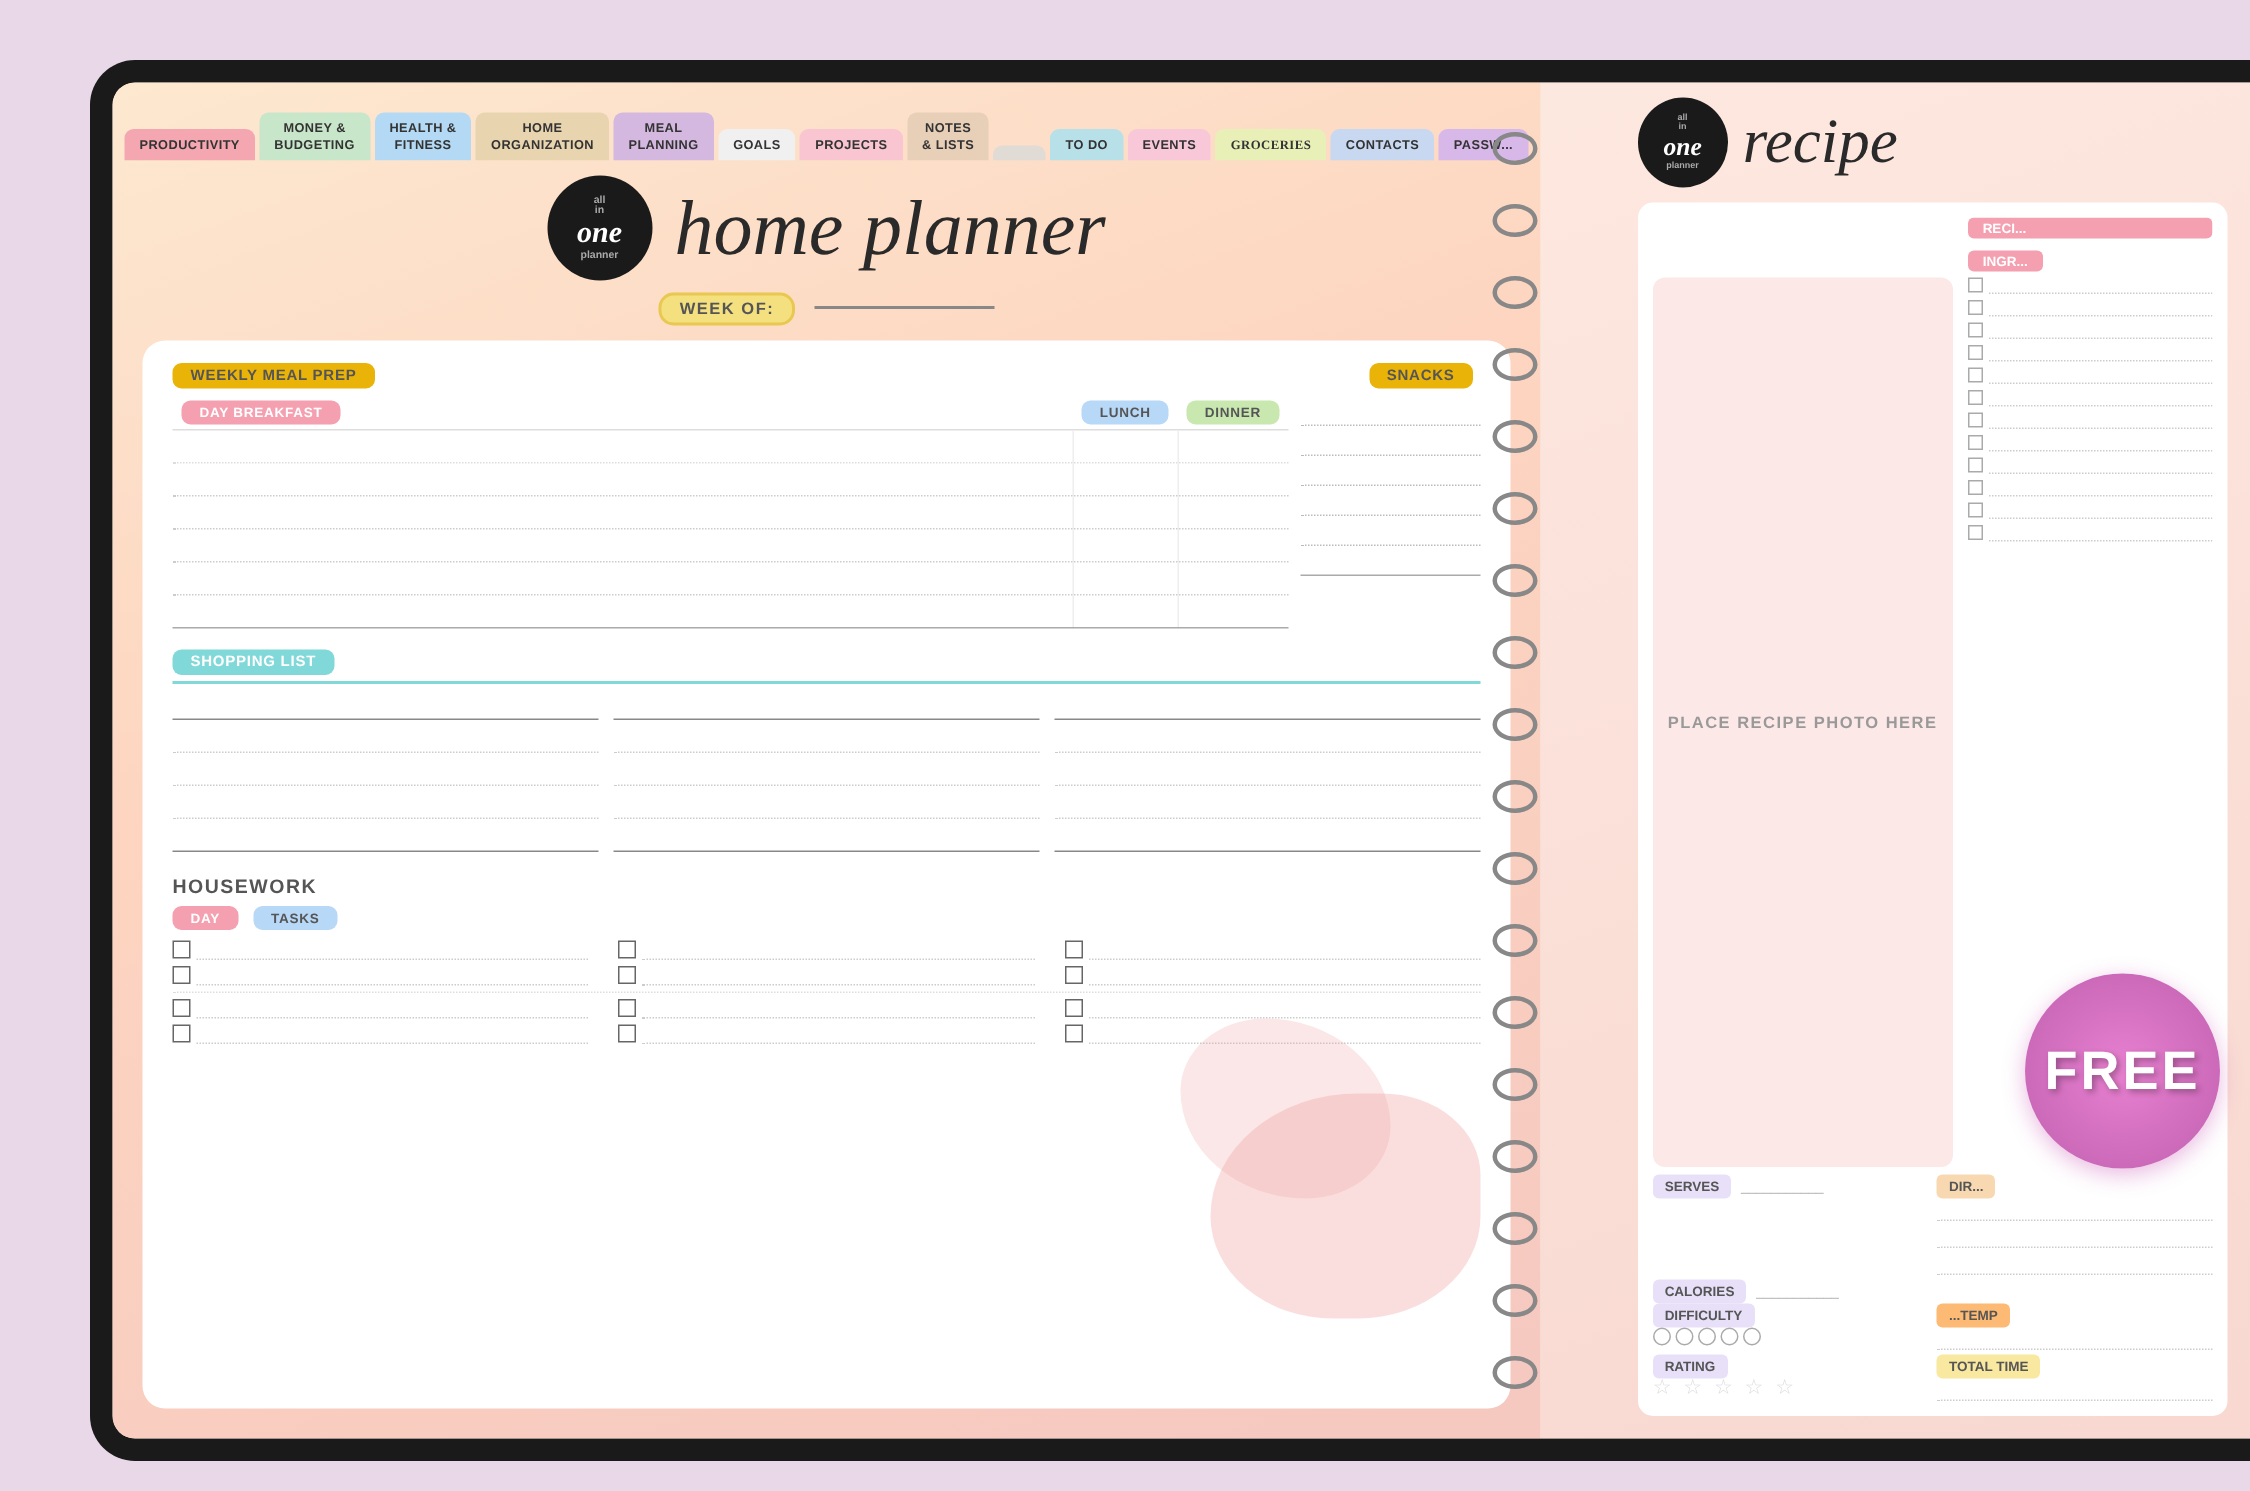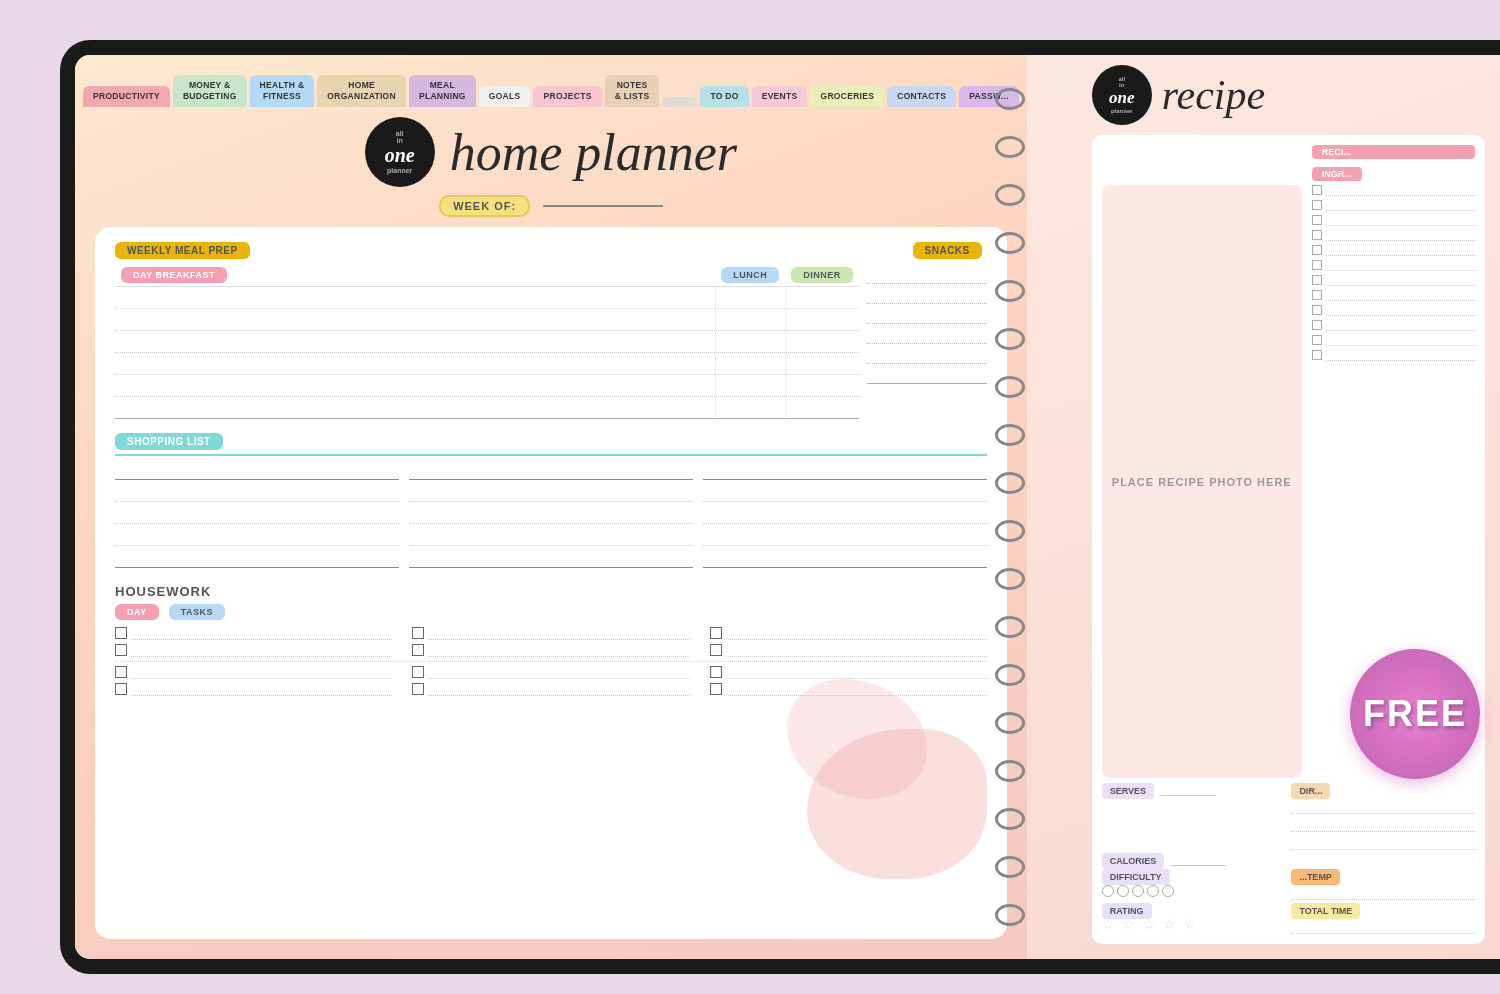--- a/index.html
+++ b/index.html
@@ -456,21 +456,21 @@
         <div class="tab-item" style="background:#c8e6c9; color:#333;">MONEY &amp;<br>BUDGETING</div>
         <div class="tab-item" style="background:#b3d9f5; color:#333;">HEALTH &amp;<br>FITNESS</div>
         <div class="tab-item" style="background:#e8d5b0; color:#333;">HOME<br>ORGANIZATION</div>
         <div class="tab-item" style="background:#d4b8e0; color:#333;">MEAL<br>PLANNING</div>
         <div class="tab-item" style="background:#f0f0f0; color:#333;">GOALS</div>
         <div class="tab-item" style="background:#f8c5d0; color:#333;">PROJECTS</div>
         <div class="tab-item" style="background:#e8d0b8; color:#333;">NOTES<br>&amp; LISTS</div>
         <div class="tab-item" style="background:#e0dbd5; min-width:35px;"></div>
         <div class="tab-item" style="background:#b8e0e8; color:#333;">TO DO</div>
         <div class="tab-item" style="background:#f8c8d8; color:#333;text-align:center;">EVENTS</div>
-        <div class="tab-item" style="background:#e8f0b8; color:#333;">GROCERIES</div>
+        <div class="tab-item" style="background:#e8f0b8; color:#333;font-family:Liberation Serif, serif;">GROCERIES</div>
         <div class="tab-item" style="background:#c8d8f0; color:#333;">CONTACTS</div>
         <div class="tab-item" style="background:#d8b8e8; color:#333;">PASSW...</div>
       </div>
 
       <div class="planner-content">
 
         <div class="planner-header">
           <div class="logo-circle">
             <span style="font-size:7px; color:#aaa;">all</span>
             <span style="font-size:7px; color:#aaa;">in</span>

